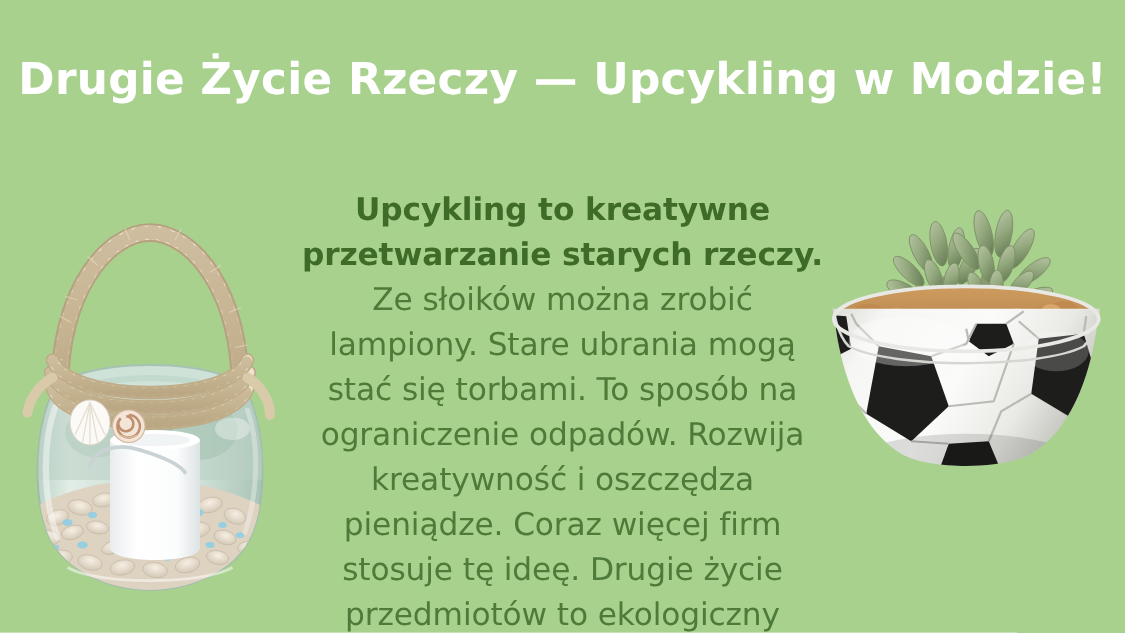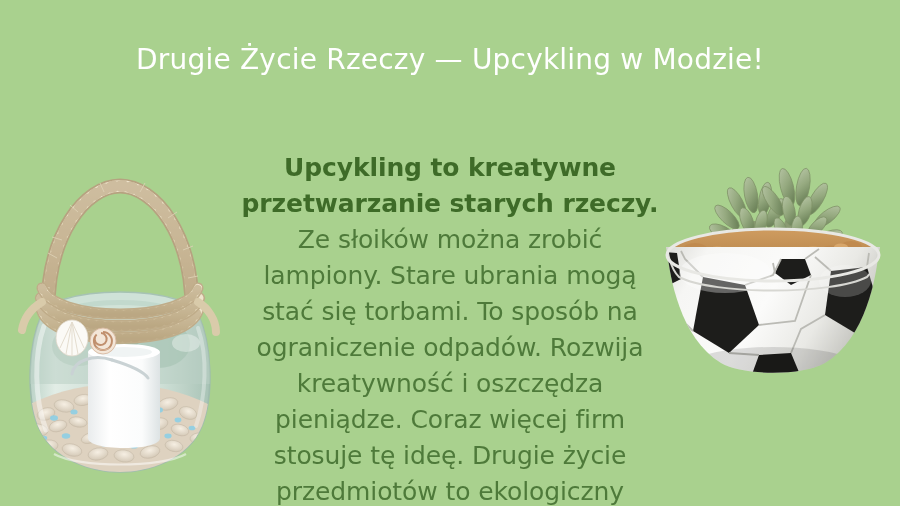--- a/index.html
+++ b/index.html
@@ -24,22 +24,22 @@
 
   
   #title {
     position: absolute;
     left: 0;
     top: 44px;
     width: 900px;
     text-align: center;
     color: #ffffff;
     font-family: "DejaVu Sans", sans-serif;
-    font-weight: 400;
-    font-size: 28px;
+    font-weight: 700;
+    font-size: 35px;
     letter-spacing: 0.2px;
     line-height: 1.15;
     white-space: nowrap;
   }
 
   
   #body-text {
     position: absolute;
     left: 238px;
     top: 150px;

